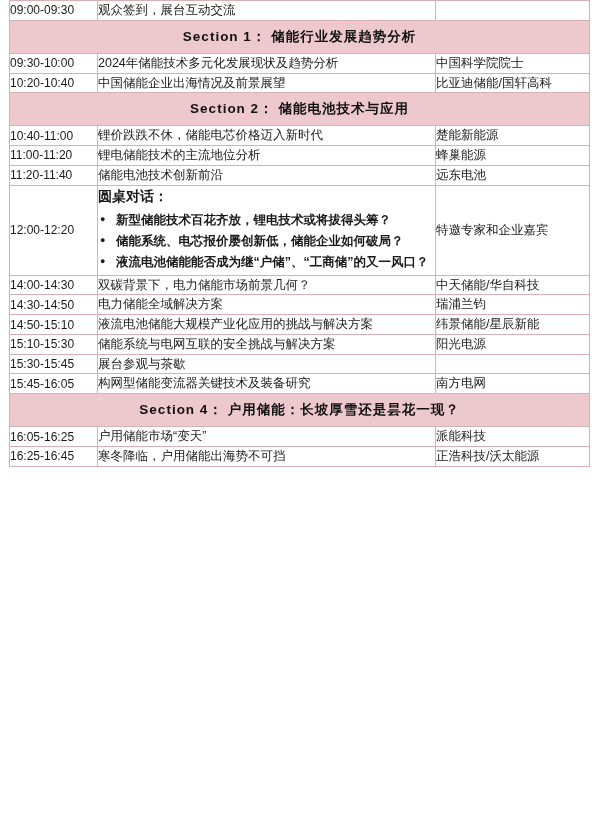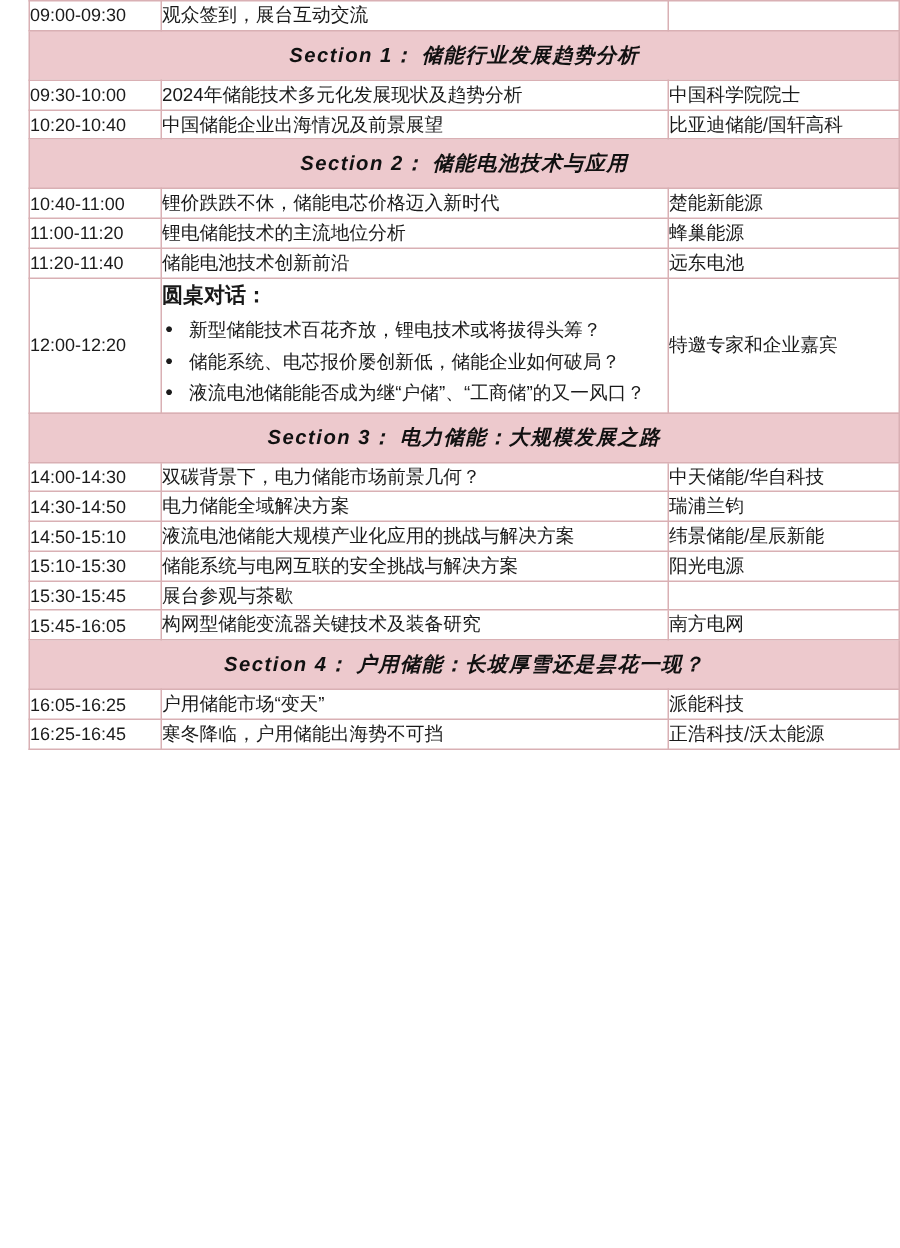--- a/index.html
+++ b/index.html
@@ -7,21 +7,21 @@
     padding: 0;
     background: #ffffff;
   }
   body {
     width: 600px;
     font-family: "Liberation Sans", sans-serif;
     color: #1a1a1a;
   }
   .agenda {
     width: 462px;
-    margin: 0 19px;
+    margin: 0 9px;
     border-collapse: collapse;
     table-layout: fixed;
   }
   .agenda td {
     border: 1px solid #d9b0b4;
     padding: 0;
     vertical-align: middle;
   }
   .col-time { width: 88px; }
   .col-topic { width: 338px; }
@@ -41,32 +41,32 @@
   .cell-org   { text-align: left; }
 
   tr.section-row td {
     background: #edc9cd;
     text-align: center;
     font-weight: bold;
     font-size: 13.5px;
     letter-spacing: 1px;
     padding: 7px 4px;
     color: #111;
-    font-style: italic;
   }
 
   .roundtable-title {
     font-weight: bold;
     margin: 0 0 4px 0;
     font-size: 14px;
   }
   .roundtable-list {
     margin: 0;
     padding: 0;
     list-style: none;
+    font-weight: bold;
   }
   .roundtable-list li {
     position: relative;
     padding-left: 18px;
     margin: 2px 0;
     font-size: 12.5px;
     line-height: 1.55;
   }
   .roundtable-list li:before {
     content: "\25CF";
@@ -128,23 +128,20 @@
         <td class="cell cell-topic">
           <div class="roundtable-title">圆桌对话：</div>
           <ul class="roundtable-list">
             <li>新型储能技术百花齐放，锂电技术或将拔得头筹？</li>
             <li>储能系统、电芯报价屡创新低，储能企业如何破局？</li>
             <li>液流电池储能能否成为继“户储”、“工商储”的又一风口？</li>
           </ul>
         </td>
         <td class="cell cell-org">特邀专家和企业嘉宾</td>
       </tr>
-      <tr class="section-row">
-        <td colspan="3">Section 3： 电力储能：大规模发展之路</td>
-      </tr>
       <tr>
         <td class="cell cell-time">14:00-14:30</td>
         <td class="cell cell-topic">双碳背景下，电力储能市场前景几何？</td>
         <td class="cell cell-org">中天储能/华自科技</td>
       </tr>
       <tr>
         <td class="cell cell-time">14:30-14:50</td>
         <td class="cell cell-topic">电力储能全域解决方案</td>
         <td class="cell cell-org">瑞浦兰钧</td>
       </tr>

